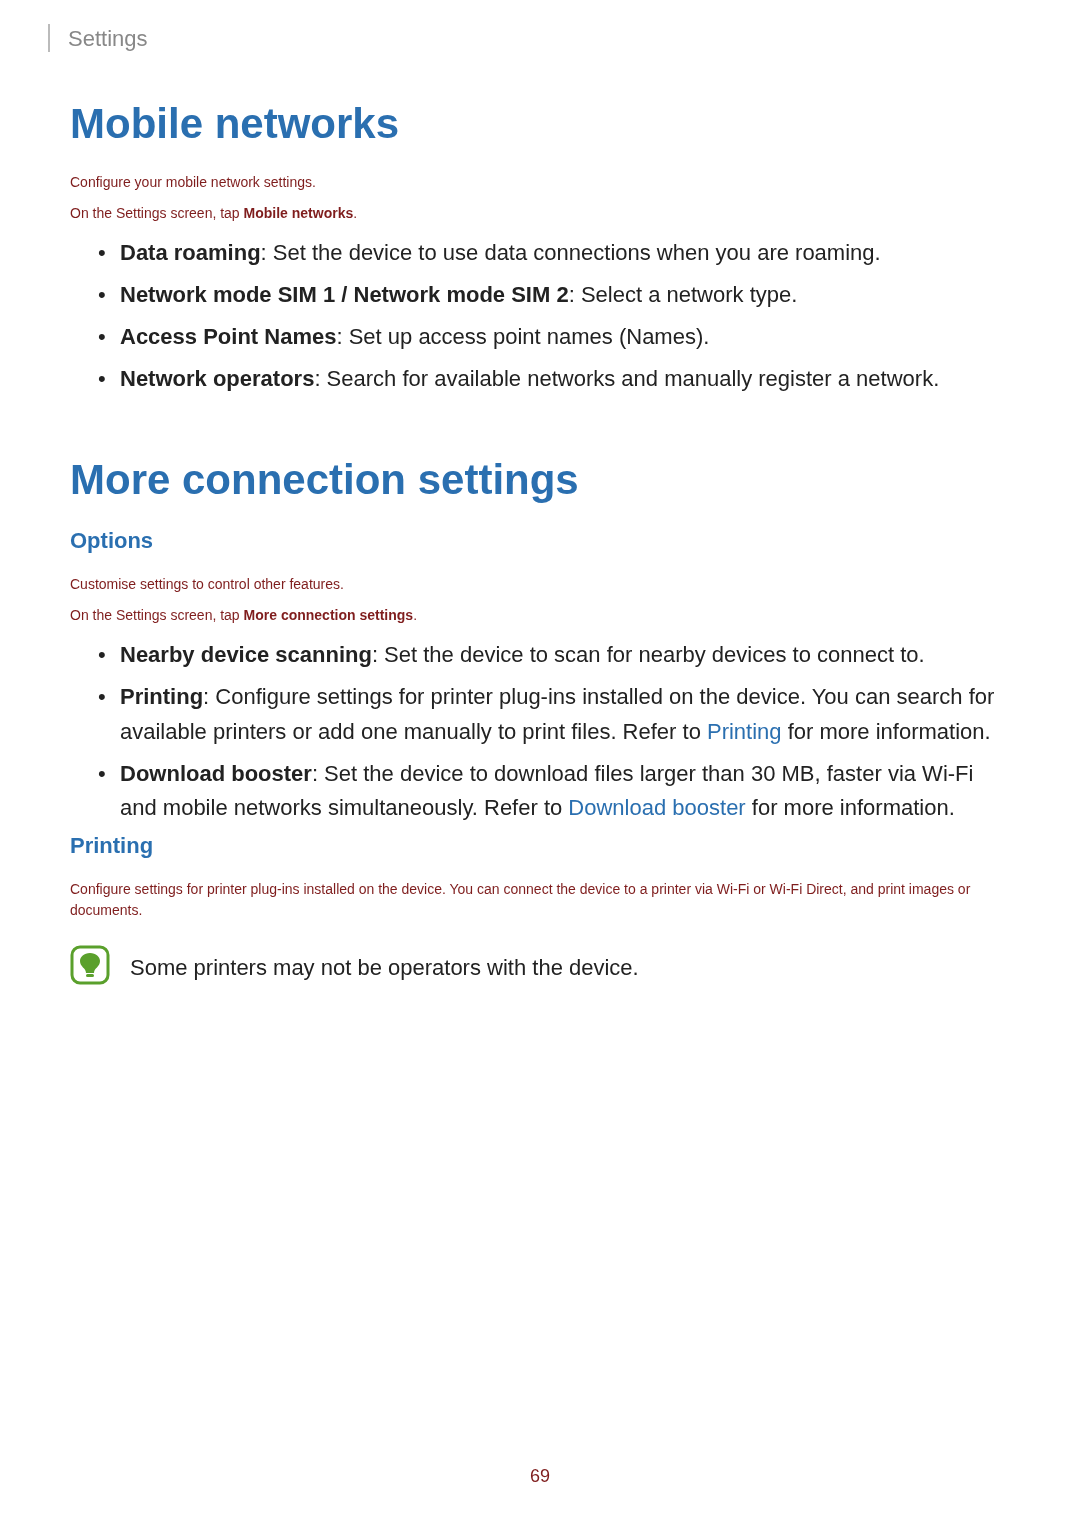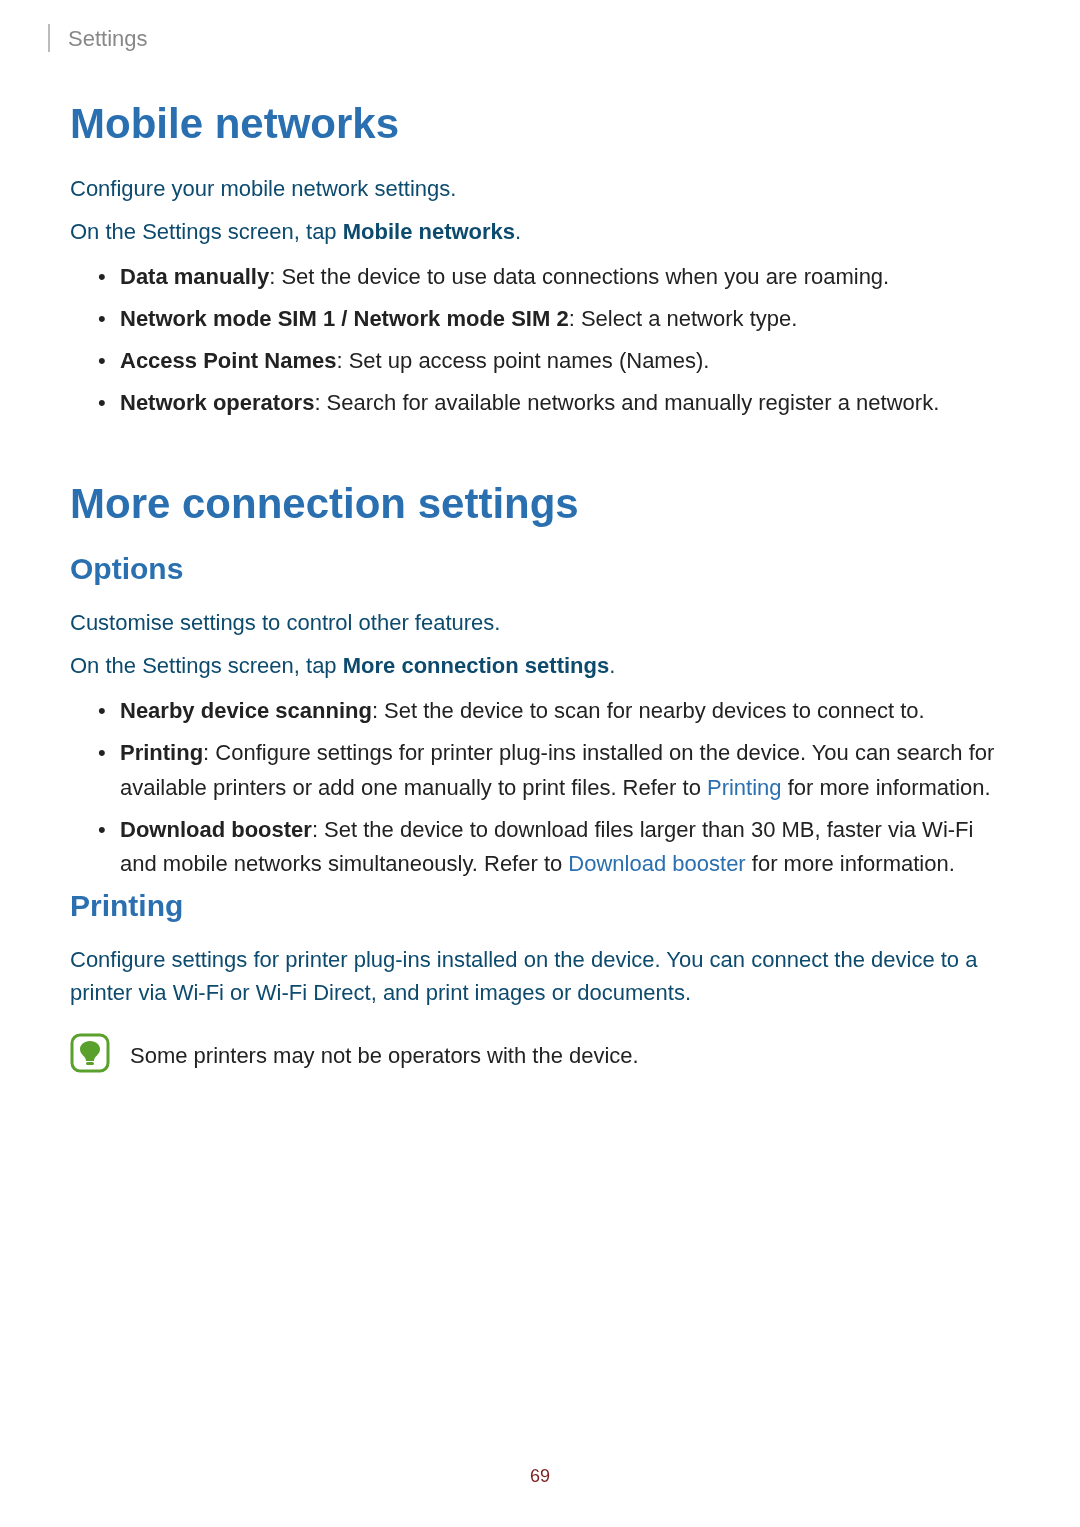--- a/index.html
+++ b/index.html
@@ -39,29 +39,29 @@
       color: #2a6fb0;
       font-size: 42px;
       font-weight: 700;
       margin-bottom: 24px;
     }
     h1.spaced-top {
       margin-top: 60px;
     }
     h2 {
       color: #2a6fb0;
-      font-size: 30px;
+      font-size: 22px;
       font-weight: 700;
       margin-bottom: 20px;
     }
     p.body {
-      font-size: 22px;
+      font-size: 14px;
       line-height: 1.5;
       margin-bottom: 10px;
-      color: #0c4a6e;
+      color: #7f1d1d;
     }
     p.body b { font-weight: 700; }
     ul.bullets {
       list-style: none;
       margin: 12px 0 0 28px;
     }
     ul.bullets li {
       position: relative;
       font-size: 22px;
       line-height: 1.55;
@@ -118,21 +118,21 @@
 </div>
 
 <div class="content">
 
   <h1>Mobile networks</h1>
   <p class="body">Configure your mobile network settings.</p>
   <p class="body">
     <span>On the Settings screen, tap </span><b>Mobile networks</b><span>.</span>
   </p>
   <ul class="bullets">
-    <li><b>Data manually</b><span>: Set the device to use data connections when you are roaming.</span></li>
+    <li><b>Data roaming</b><span>: Set the device to use data connections when you are roaming.</span></li>
     <li><b>Network mode SIM 1 / Network mode SIM 2</b><span>: Select a network type.</span></li>
     <li><b>Access Point Names</b><span>: Set up access point names (Names).</span></li>
     <li><b>Network operators</b><span>: Search for available networks and manually register a network.</span></li>
   </ul>
 
   <h1 class="spaced-top">More connection settings</h1>
 
   <h2>Options</h2>
   <p class="body">Customise settings to control other features.</p>
   <p class="body">

